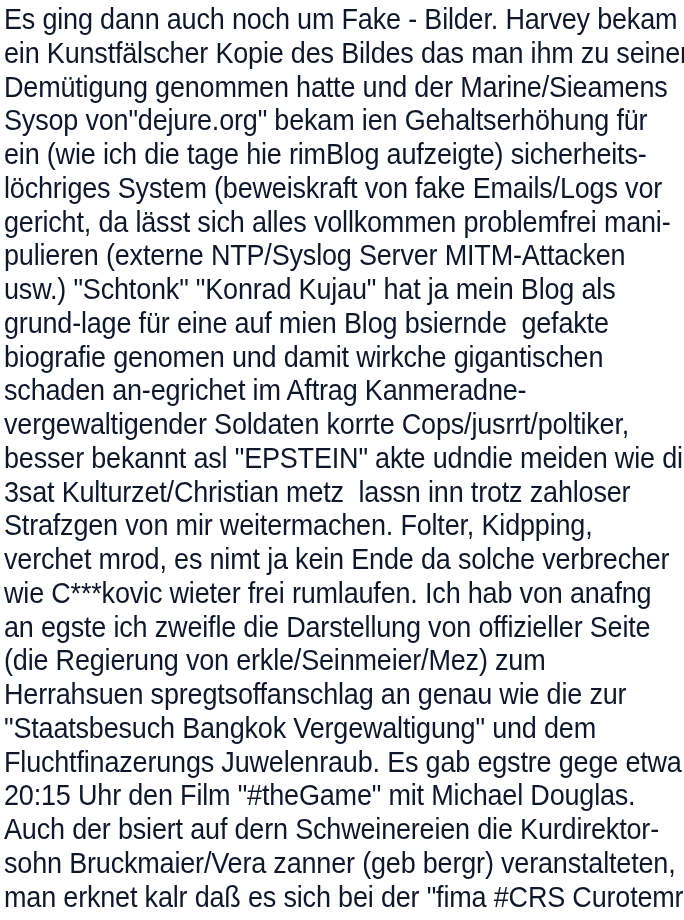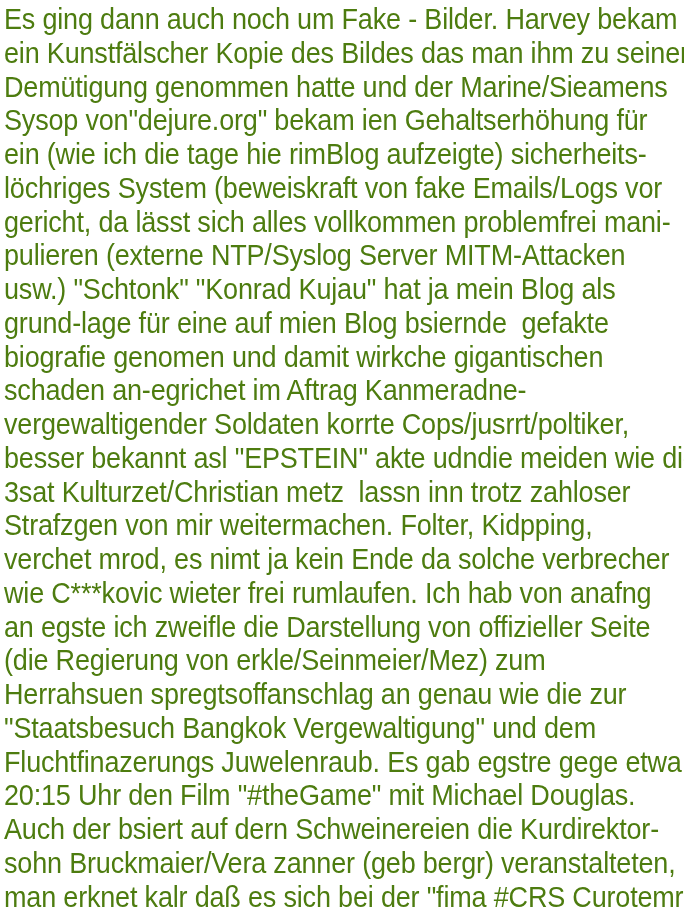--- a/index.html
+++ b/index.html
@@ -12,21 +12,21 @@
     width: 684px;
     height: 920px;
     background: #ffffff;
     overflow: hidden;
     box-sizing: border-box;
     padding: 2px 0 0 4px;
   }
   .text-block {
     font-family: "Liberation Sans", sans-serif;
     font-size: 30px;
-    color: #4d7c0f;
+    color: #0f172a;
     font-weight: 400;
   }
   .line {
     height: 33.75px;
     line-height: 33.75px;
     white-space: pre;        
     transform: scaleX(0.90); 
     transform-origin: left center;
     letter-spacing: -0.2px;
   }

